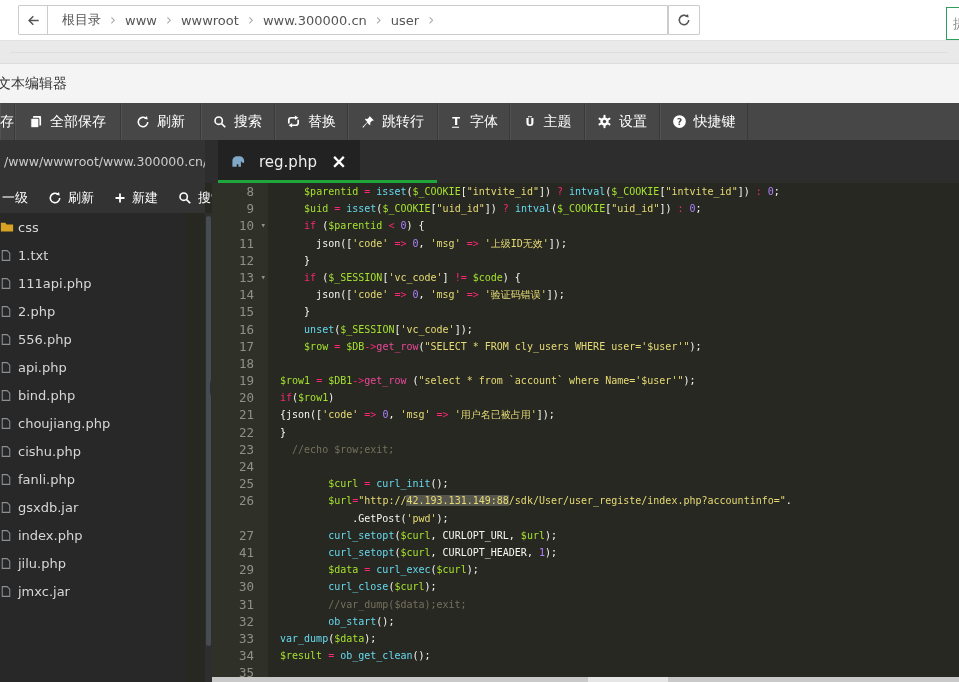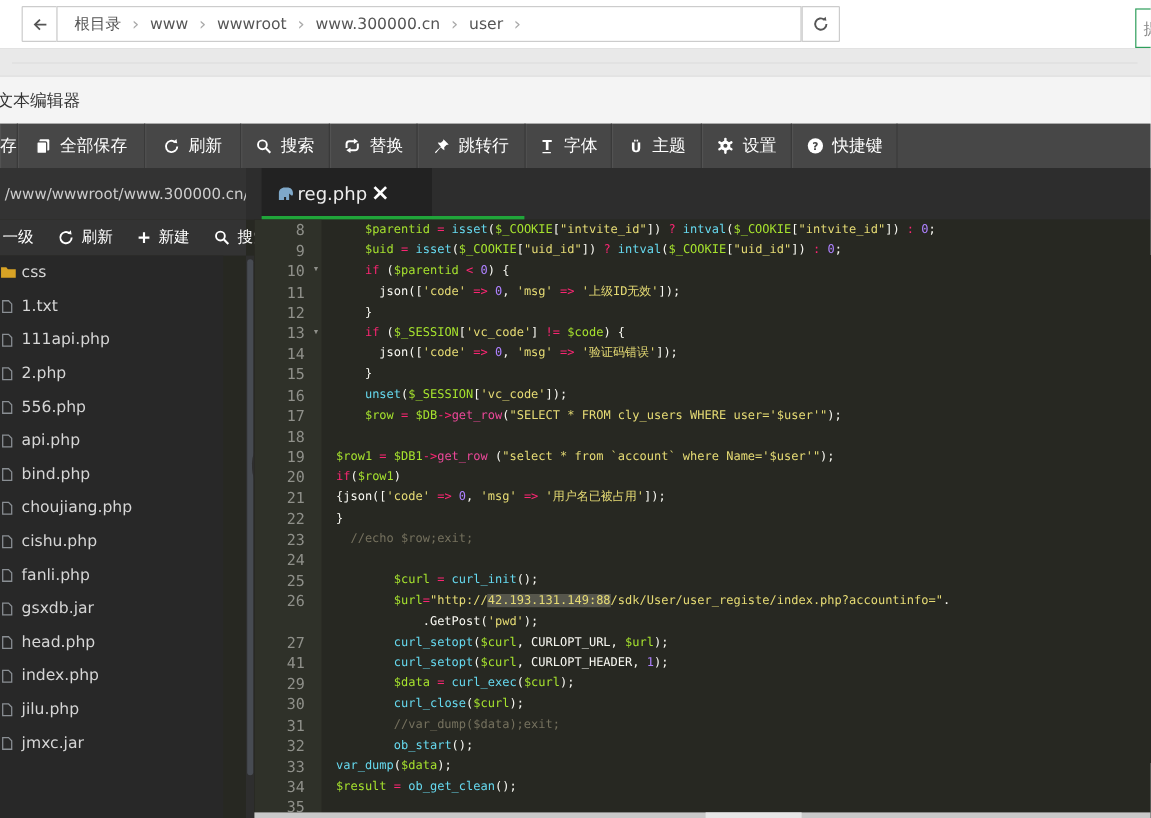--- a/index.html
+++ b/index.html
@@ -28,21 +28,21 @@
   .toolbar{position:absolute;left:0;top:103px;width:959px;height:37px;background:#474747;display:flex;}
   .tbtn{height:37px;display:flex;align-items:center;justify-content:center;gap:7px;color:#fff;font-size:14px;
     border-right:1px solid #3a3a3a;box-shadow:inset 1px 0 0 #525252;cursor:pointer;box-sizing:border-box;}
   .tbtn-partial{width:15px;overflow:hidden;justify-content:flex-start;}
   .tbtn svg{flex:0 0 auto;}
   
   .main{position:absolute;left:0;top:140px;width:959px;height:542px;background:#272822;}
   
   .tabstrip{position:absolute;left:205px;top:0;width:754px;height:43px;background:#2d2d2d;}
   .tab{position:absolute;left:13px;top:0;width:142px;height:43px;background:#222;display:flex;align-items:center;
-    gap:1px;padding:0 12px;box-sizing:border-box;cursor:pointer;}
+    gap:12px;padding:0 12px;box-sizing:border-box;cursor:pointer;}
   .tab-label{color:#eee;font-size:15px;}
   .tab-close{color:#fff;font-size:19px;font-weight:bold;line-height:1;cursor:pointer;margin-left:2px;}
   .tab-underline{position:absolute;left:13px;top:40px;width:219px;height:3px;}
   
   .side-path{position:absolute;left:0;top:0;width:205px;height:43px;background:#333;color:#ccc;font-size:12.5px;
     display:flex;align-items:center;padding-left:4px;box-sizing:border-box;white-space:nowrap;overflow:hidden;}
   .side-actions{position:absolute;left:0;top:43px;width:205px;height:30px;background:#333;display:flex;
     align-items:center;color:#fff;font-size:13px;}
   .sact{display:flex;align-items:center;gap:6px;cursor:pointer;white-space:nowrap;}
   .filelist{position:absolute;left:0;top:73px;width:186px;height:469px;background:#282828;overflow:hidden;}
@@ -333,28 +333,20 @@
           </span>
           <span>fanli.php</span>
         </div>
         <div class="fitem">
           <span class="ficon" style="display: inline-flex; align-items: center;">
             <svg viewBox="0 0 16 16" width="12" height="13">
               <path d="M3 1.5h6.5L13 5v9.5H3z" fill="none" stroke="#8a8f94" stroke-width="1.4"></path>
             </svg>
           </span>
           <span>gsxdb.jar</span>
-        </div>
-        <div class="fitem">
-          <span class="ficon" style="display: inline-flex; align-items: center;">
-            <svg viewBox="0 0 16 16" width="12" height="13">
-              <path d="M3 1.5h6.5L13 5v9.5H3z" fill="none" stroke="#8a8f94" stroke-width="1.4"></path>
-            </svg>
-          </span>
-          <span>head.php</span>
         </div>
         <div class="fitem">
           <span class="ficon" style="display: inline-flex; align-items: center;">
             <svg viewBox="0 0 16 16" width="12" height="13">
               <path d="M3 1.5h6.5L13 5v9.5H3z" fill="none" stroke="#8a8f94" stroke-width="1.4"></path>
             </svg>
           </span>
           <span>index.php</span>
         </div>
         <div class="fitem">

